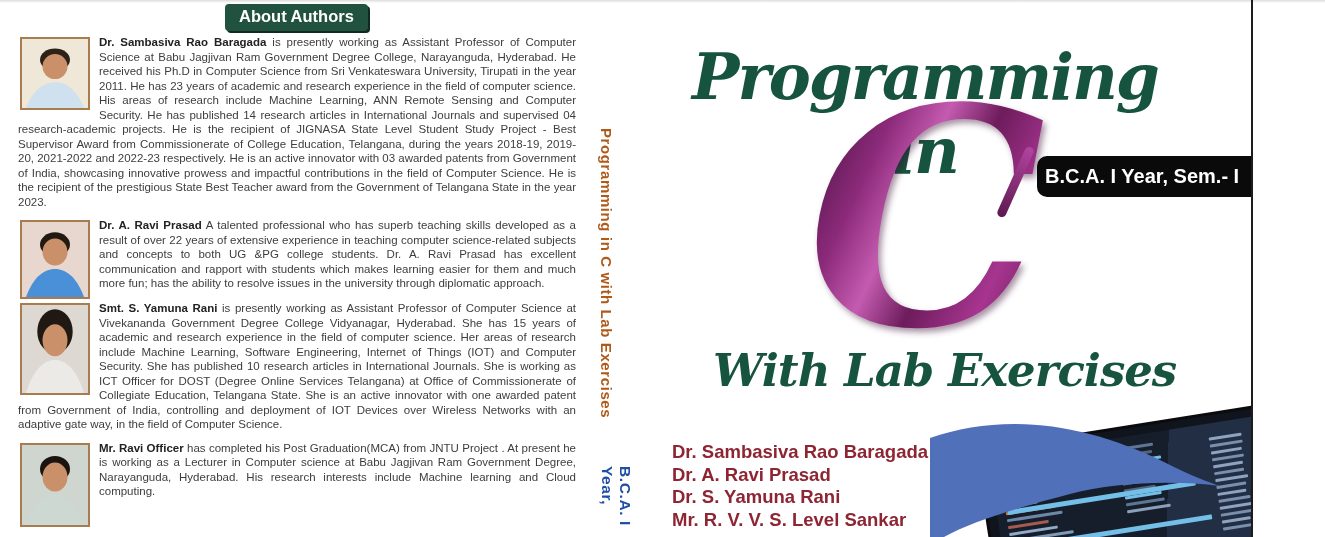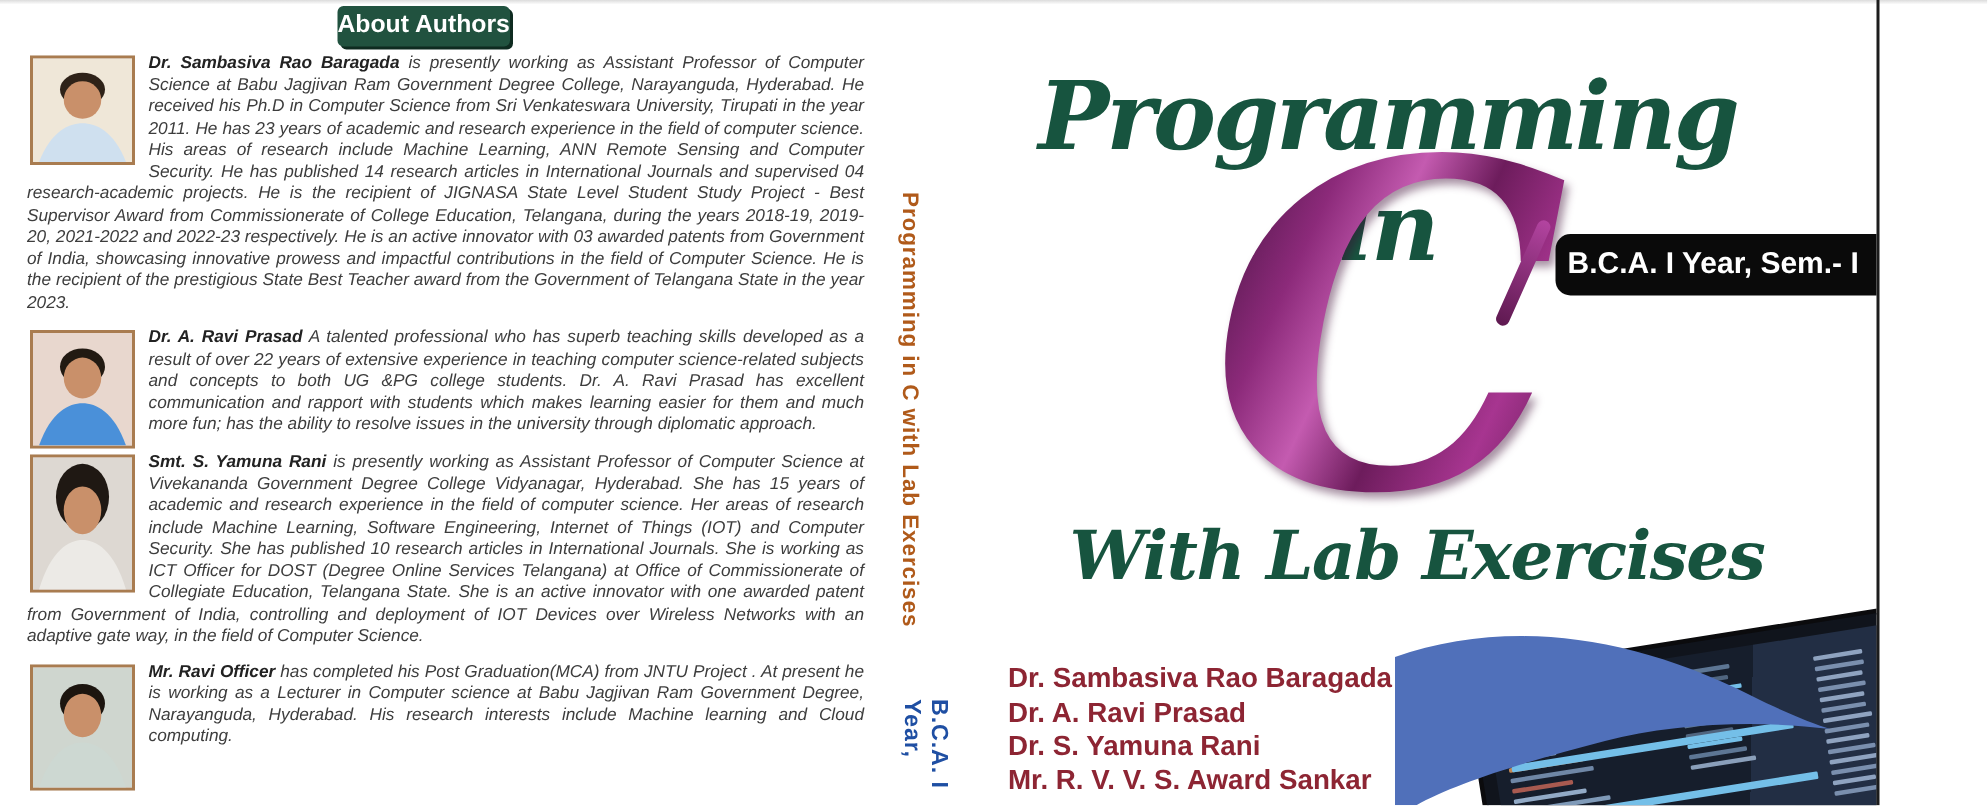--- a/index.html
+++ b/index.html
@@ -4,24 +4,24 @@
 <style>
   html,body{margin:0;padding:0;background:#fff;}
   .page{position:relative;width:1325px;height:537px;background:#fff;overflow:hidden;
         font-family:"Liberation Sans",sans-serif;}
   .top-shade{position:absolute;left:0;top:0;width:100%;height:3px;
         background:linear-gradient(#c9c9c9,#ffffff);opacity:.65;}
 
   
   .back{position:absolute;left:0;top:0;width:577px;height:537px;overflow:hidden;}
   .about-heading{position:absolute;left:225px;top:4px;background:var(--heading-bg);
-        color:#fff;font-weight:bold;font-size:16.5px;padding:3px 0 5px;
+        color:#fff;font-weight:bold;font-size:16.5px;padding:3px 14px 5px;
         border-radius:4px;box-shadow:2px 2px 0 #0e2b20;}
   #authors{position:absolute;left:18px;top:35px;width:558px;}
-  .author{clear:both;margin-bottom:9px;font-style:italic;}
+  .author{clear:both;margin-bottom:9px;}
   .photo{float:left;width:66px;margin:2px 9px 2px 2px;border:2px solid #a97c50;
         background:#eee;display:block;}
   .photo svg{display:block;width:100%;height:100%;}
   .author:nth-of-type(1) .photo{height:69px;}
   .author:nth-of-type(2) .photo{height:75px;}
   .author:nth-of-type(3) .photo{height:88px;}
   .author:nth-of-type(4) .photo{height:80px;}
   .author:nth-of-type(3) .p-hair{transform:scale(1.18,1.55);transform-origin:33px 24px;}
   .bio{margin:0;text-align:justify;font-size:11.5px;line-height:14.5px;color:#3d3d3d;}
   .aname{color:#222;}
@@ -206,18 +206,18 @@
                C 245,62 185,64 140,76 C 90,89 40,104 14,119 L 0,119 Z"></path>
     </svg>
 
     <ol id="cover-names" class="cover-authors">
   <li>Dr. Sambasiva Rao Baragada</li>
 
   <li>Dr. A. Ravi Prasad</li>
 
   <li>Dr. S. Yamuna Rani</li>
 
-  <li>Mr. R. V. V. S. Award Sankar</li>
+  <li>Mr. R. V. V. S. Level Sankar</li>
 </ol>
   </section>
 
   <div class="divider"></div>
 </div>
 
 </body></html>

